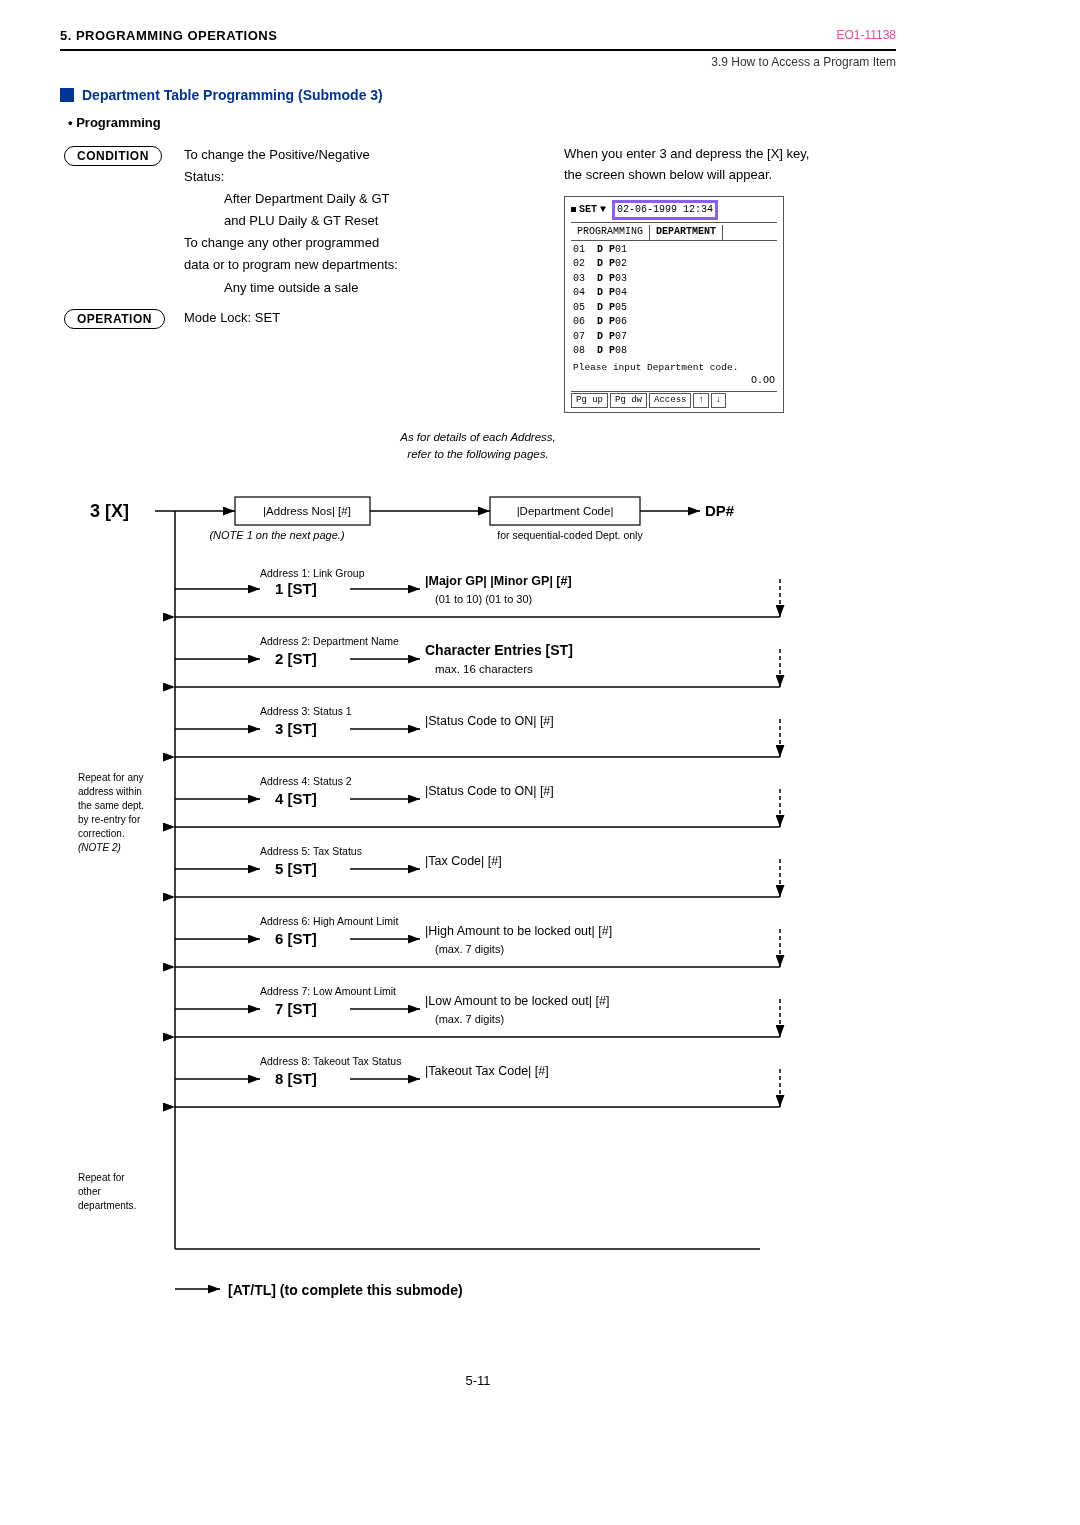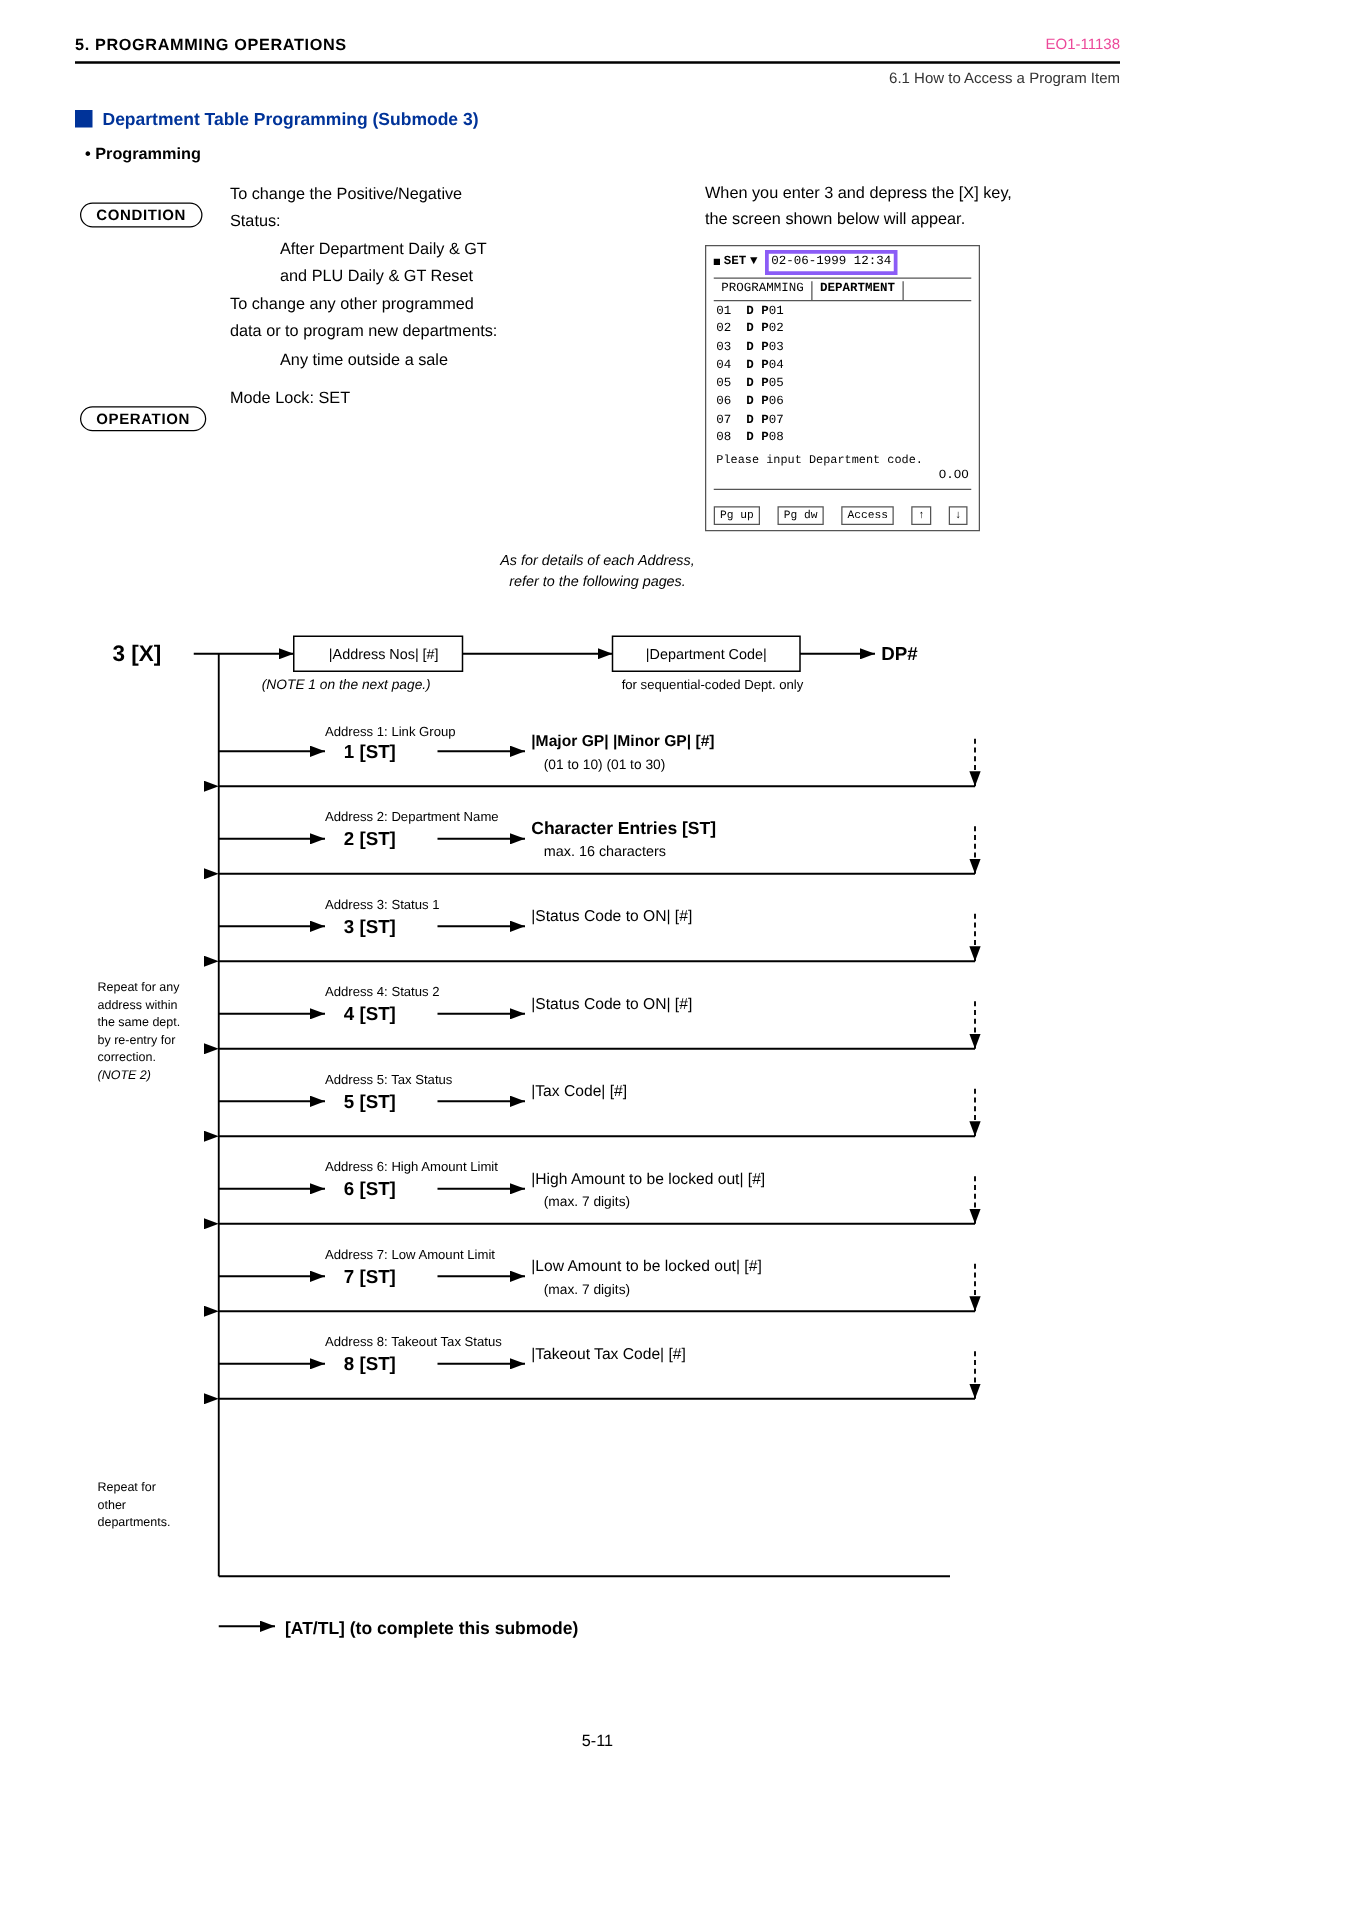--- a/index.html
+++ b/index.html
@@ -101,21 +101,20 @@
     }
     .condition-row {
       display: flex;
       align-items: flex-start;
       margin-bottom: 6px;
     }
     .condition-badge-col {
       width: 120px;
       flex-shrink: 0;
       padding-top: 2px;
-      margin-top: 16px;
     }
     .condition-text-col {
       flex: 1;
       font-size: 13px;
       line-height: 1.7;
     }
     .operation-row {
       display: flex;
       align-items: flex-start;
       margin-top: 8px;
@@ -154,22 +153,21 @@
     }
     .screen-tab.active { font-weight: bold; }
     .screen-row { font-size: 10px; padding: 0 2px; }
     .screen-prompt { font-size: 9.5px; padding: 2px 2px 0 2px; }
     .screen-amount { text-align: right; font-size: 10px; padding: 0 2px; }
     .screen-footer {
       display: flex;
       font-size: 9px;
       border-top: 1px solid #555;
       margin-top: 2px;
-      padding-top: 13px;
-      gap: 12px;
+      padding-top: 1px;
     }
     .screen-footer span {
       border: 1px solid #555;
       padding: 0 4px;
       margin-right: 2px;
     }
     
     .flow-section {
       position: relative;
       margin-top: 16px;
@@ -199,21 +197,21 @@
 </head>
 <body>
 
 <div class="page">
 
   <div class="page-header">
     <div class="page-header-left">5.  PROGRAMMING OPERATIONS</div>
     <div class="page-header-right">EO1-11138</div>
   </div>
   <hr class="header-divider">
-  <div class="sub-header">6.1  How to Access a Program Item</div>
+  <div class="sub-header">3.9  How to Access a Program Item</div>
 
   <div class="section-title">
     <span class="section-title-square"></span>
     <span>Department Table Programming (Submode 3)</span>
   </div>
 
   <div class="programming-label">Programming</div>
 
   <div class="condition-section">
     <div class="condition-left">

